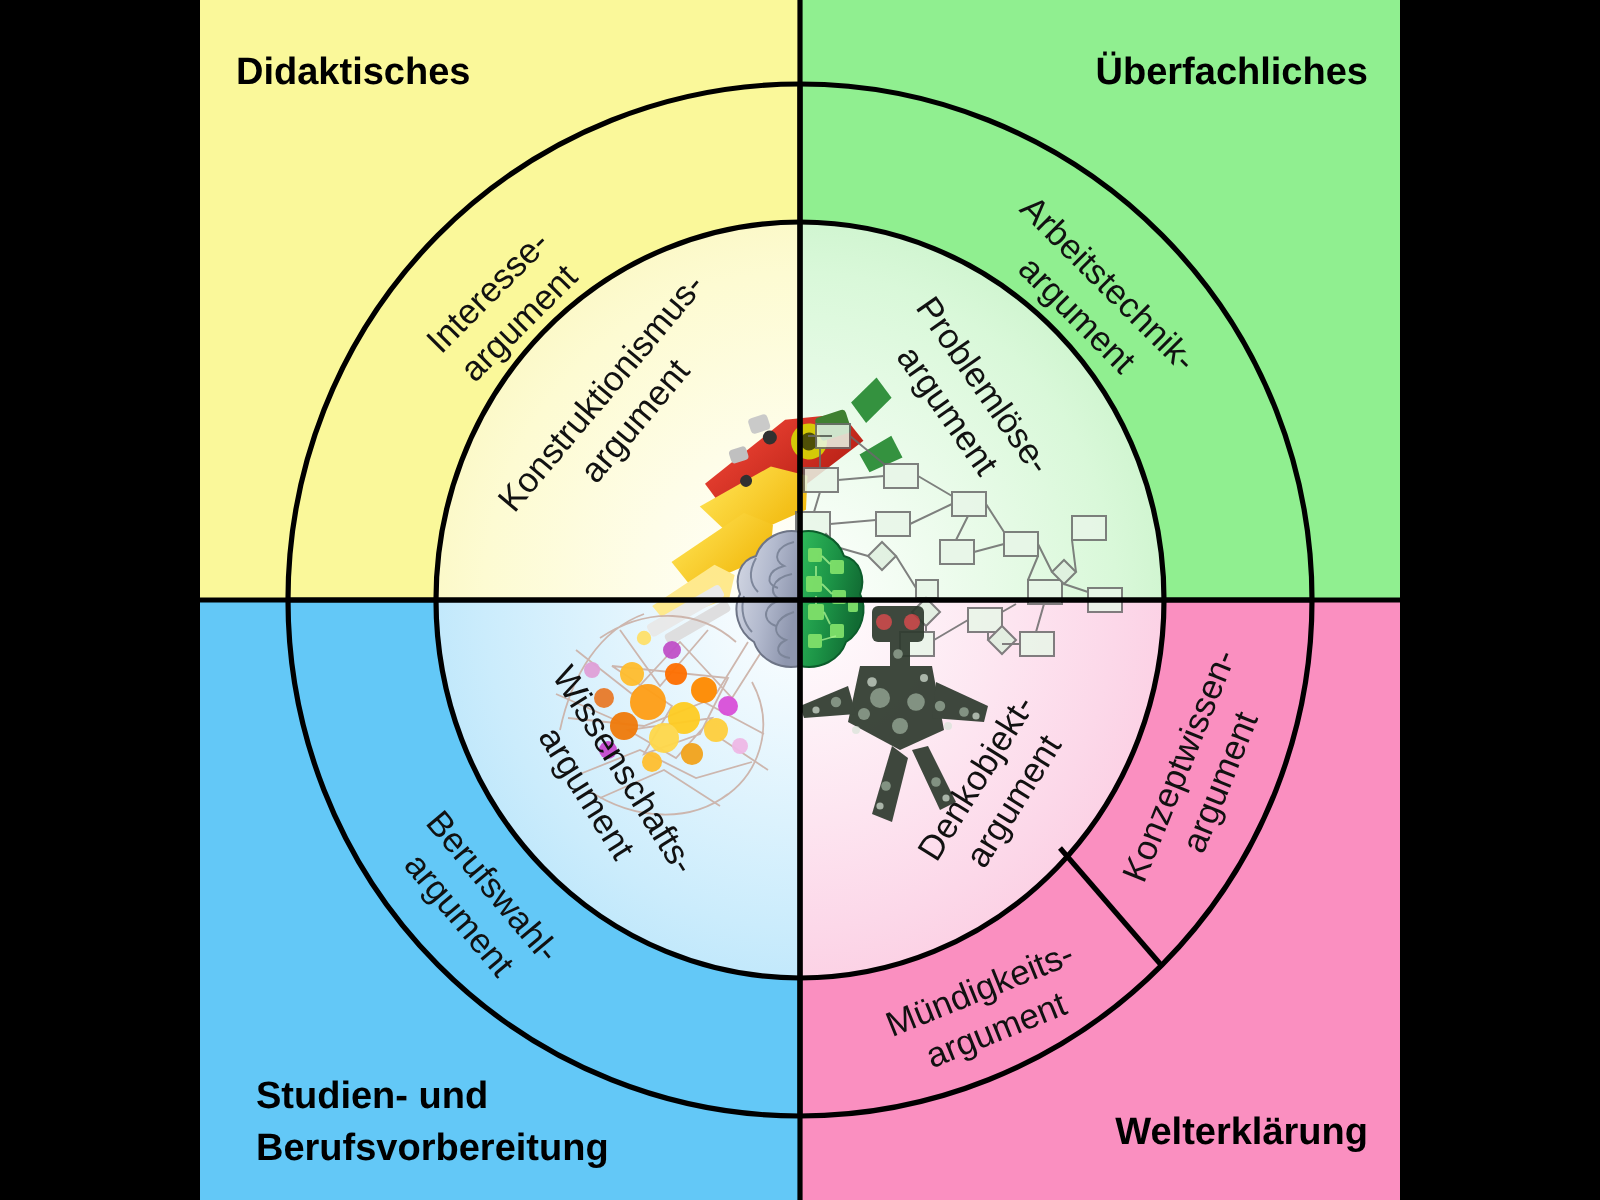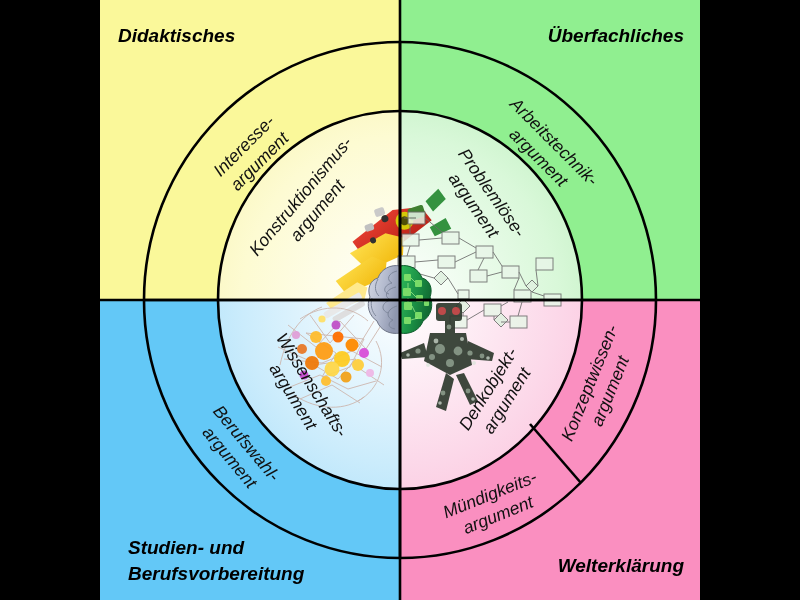--- a/index.html
+++ b/index.html
@@ -14,21 +14,20 @@
     background: #000000;
     overflow: hidden;
     font-family: "Liberation Sans", sans-serif;
   }
   #canvas-wrap {
     position: absolute;
     left: 0;
     top: 0;
     width: 800px;
     height: 600px;
-    font-style: italic;
   }
   svg#diagram {
     display: block;
     width: 800px;
     height: 600px;
   }
   .quad-label {
     font-family: "Liberation Sans", sans-serif;
     font-weight: bold;
     font-size: 19px;

